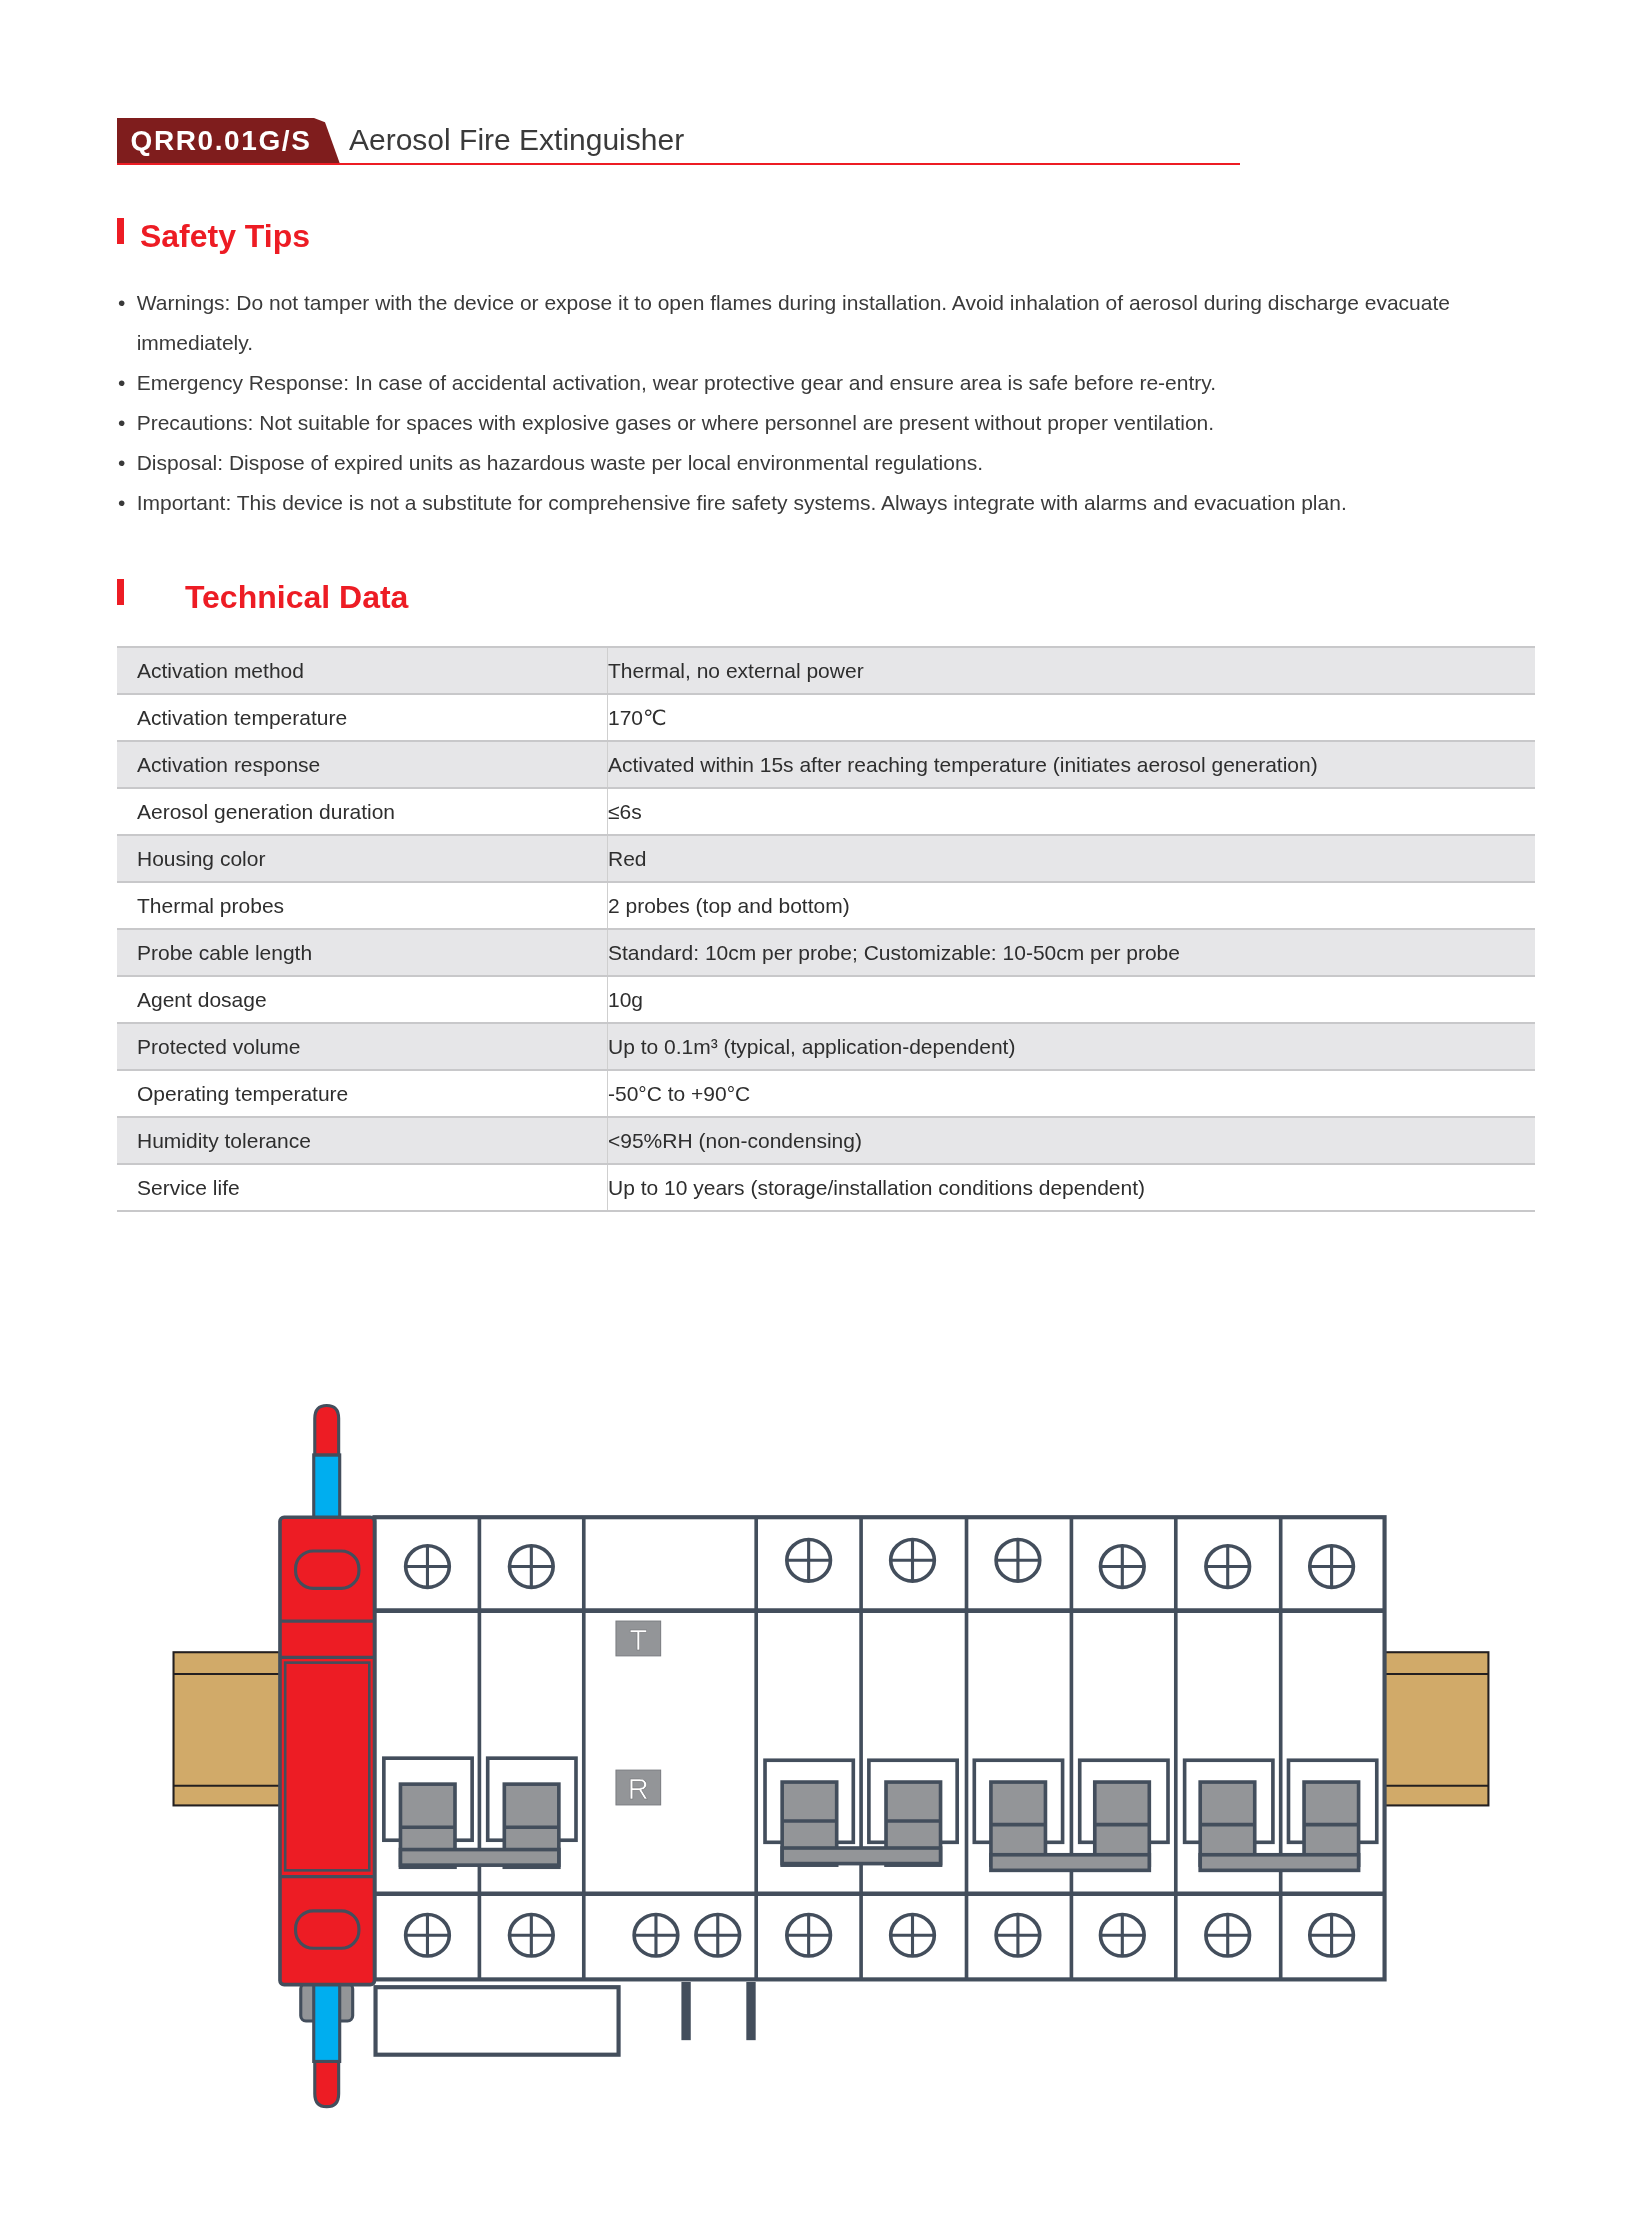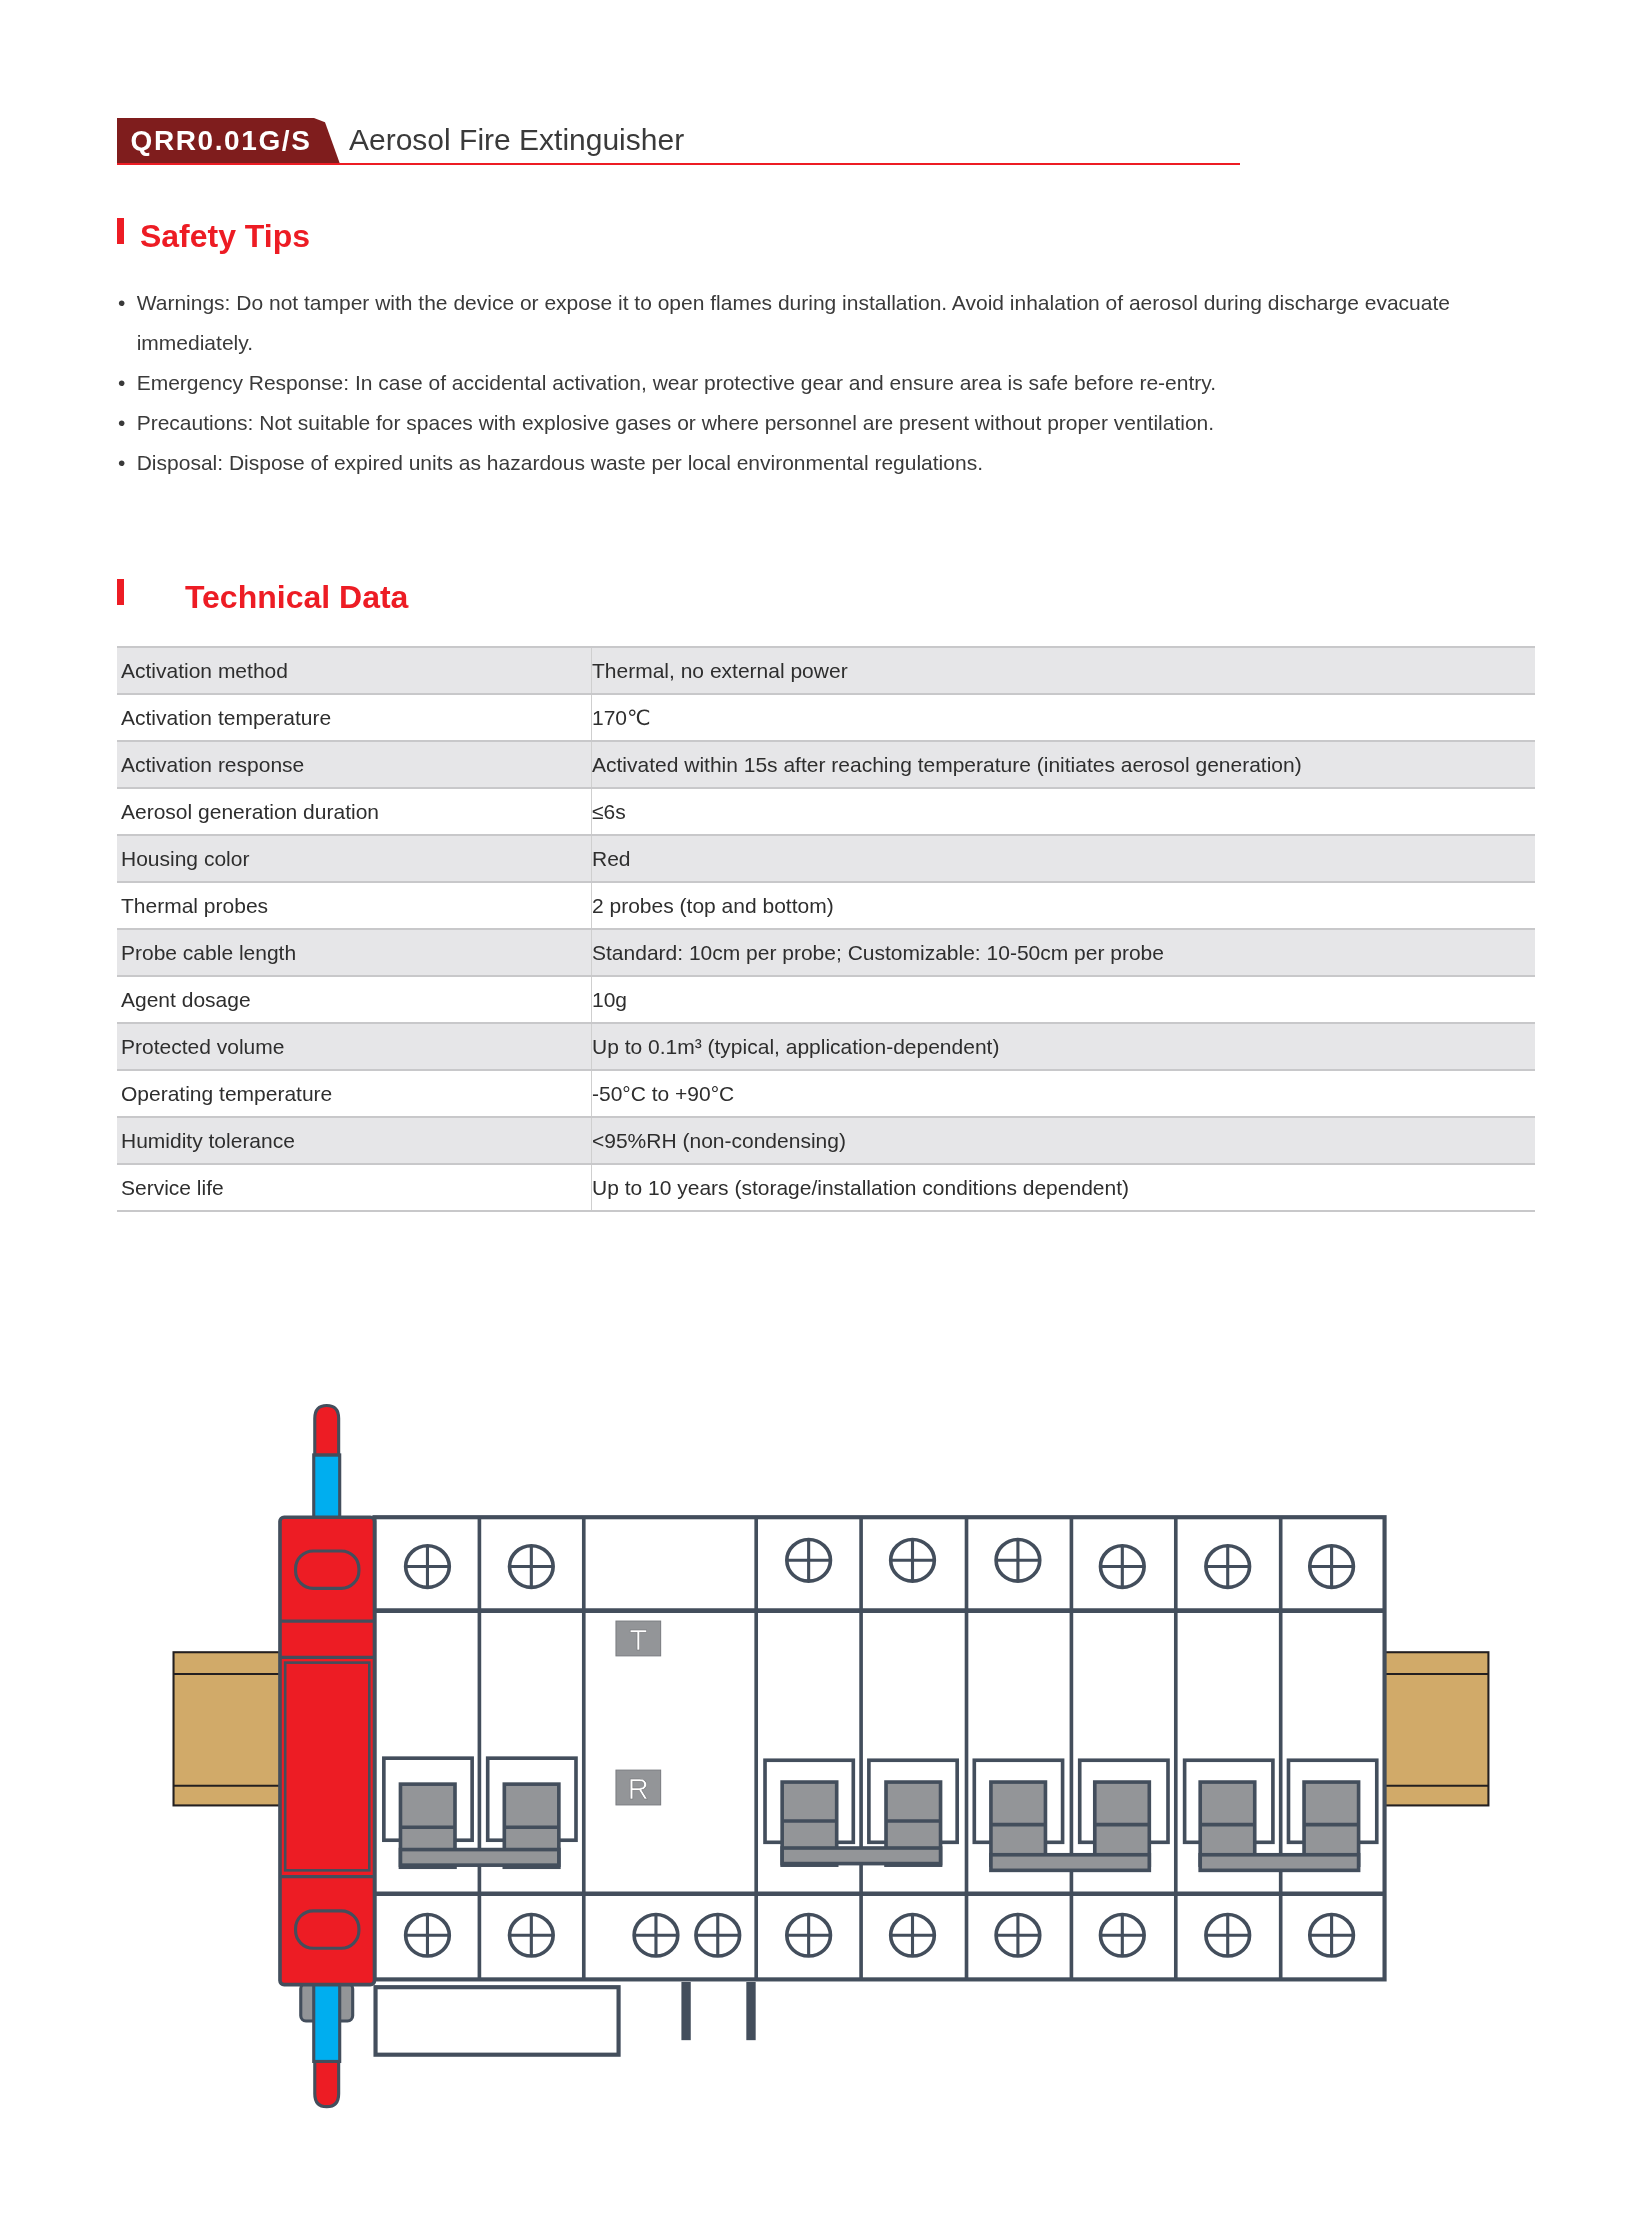--- a/index.html
+++ b/index.html
@@ -22,21 +22,21 @@
 
   
   .tips { position: absolute; left: 118px; top: 283px; width: 1418px; }
   .tip { font-size: 21px; line-height: 40px; color: #3a3a3a; padding-left: 18.7px; text-indent: -18.7px; }
   .tip .dot { display: inline-block; width: 18.7px; text-indent: 0; }
 
   
   .spec-table { position: absolute; left: 117px; top: 646px; width: 1418px; border-collapse: collapse; }
   .spec-table td { height: 45px; font-size: 21px; color: #2e2e2e; border-bottom: 2.6px solid #c8c8ca; padding: 0; }
   .spec-table tr:first-child td { border-top: 2.6px solid #c8c8ca; }
-  .spec-table td.k { width: 470px; padding-left: 4px; border-right: 1.6px solid #cfcfcf; }
+  .spec-table td.k { width: 470px; padding-left: 20px; border-right: 1.6px solid #cfcfcf; }
   .spec-table td.v { text-align: left; }
   .spec-table tr:nth-child(odd) td { background: #e6e6e8; }
   .spec-table tr:nth-child(even) td { background: #ffffff; }
 
   
   .diagram { position: absolute; left: 0; top: 1377px; width: 1650px; height: 753px; }
 </style>
 </head>
 <body>
 
@@ -51,20 +51,21 @@
 <div class="section-heading" style="top:218px;">
   <div class="bar"></div>
   <div class="title">Safety Tips</div>
 </div>
 
 <div class="tips">
   <div class="tip"><span class="dot">•</span><span>Warnings: Do not tamper with the device or expose it to open flames during installation. Avoid inhalation of aerosol during discharge evacuate immediately.</span></div>
   <div class="tip"><span class="dot">•</span><span>Emergency Response: In case of accidental activation, wear protective gear and ensure area is safe before re-entry.</span></div>
   <div class="tip"><span class="dot">•</span><span>Precautions: Not suitable for spaces with explosive gases or where personnel are present without proper ventilation.</span></div>
   <div class="tip"><span class="dot">•</span><span>Disposal: Dispose of expired units as hazardous waste per local environmental regulations.</span></div>
+  <div class="tip"><span class="dot">•</span><span>Important: This device is not a substitute for comprehensive fire safety systems. Always integrate with alarms and evacuation plan.</span></div>
 </div>
 
 <div class="section-heading" style="top:579px;gap:45px;">
   <div class="bar"></div>
   <div class="title">Technical Data</div>
 </div>
 
 <table class="spec-table">
   <tbody>
     <tr>

